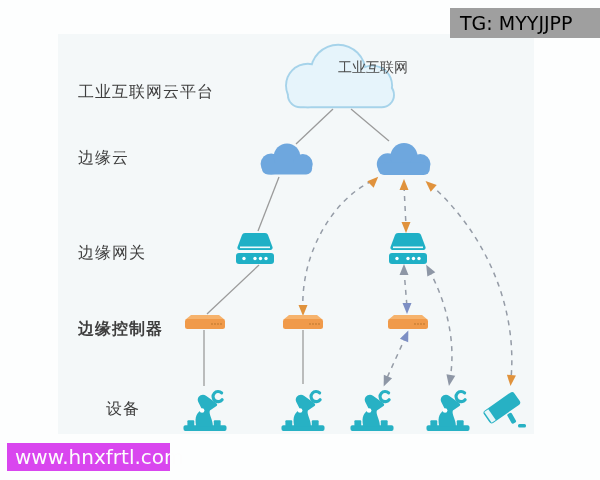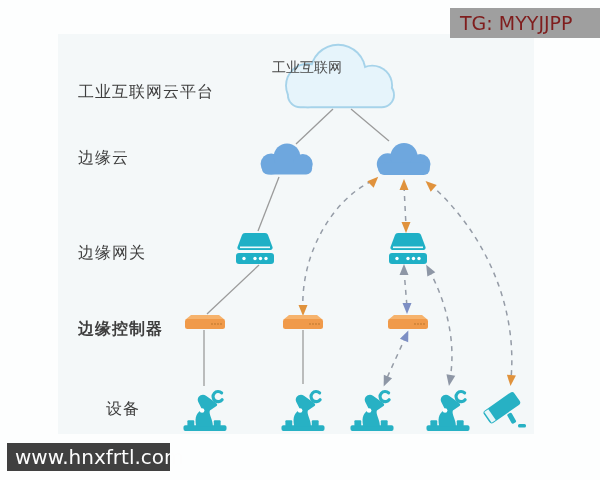--- a/index.html
+++ b/index.html
@@ -1,26 +1,26 @@
 <!DOCTYPE html>
 <html><head>
 <meta charset="utf-8">
 <style>
   html,body{margin:0;padding:0;background:#fff;}
   .canvas{position:relative;width:600px;height:480px;background:#fdfefe;
           font-family:"DejaVu Sans",sans-serif;overflow:hidden;}
   .panel{position:absolute;left:58px;top:34px;width:476px;height:400px;background:#f4f8f9;}
   .row-label{position:absolute;left:78px;color:#3e3e3e;font-size:16px;letter-spacing:1px;white-space:nowrap;}
   .badge{position:absolute;top:8px;right:0;width:150px;height:30px;background:#9f9f9f;
-         color:#7f1d1d;font-size:19px;line-height:30px;padding-left:10px;box-sizing:border-box;}
-  .watermark{position:absolute;left:7px;top:443px;width:163px;height:28px;background:#404040;
+         color:#000000;font-size:19px;line-height:30px;padding-left:10px;box-sizing:border-box;}
+  .watermark{position:absolute;left:7px;top:443px;width:163px;height:28px;background:#d946ef;
          color:#fdfdfd;font-size:20px;line-height:28px;padding-left:8px;box-sizing:border-box;}
   .icon{position:absolute;}
   .connectors{position:absolute;left:0;top:0;}
-  .cloud-text{position:absolute;left:272px;top:57px;width:136px;text-align:left;
+  .cloud-text{position:absolute;left:272px;top:57px;width:136px;text-align:right;
          font-size:14px;color:#474747;line-height:1.5;}
   .solid{stroke:#9b9b9b;stroke-width:1.3;fill:none;}
   .dash{stroke:#959ca7;stroke-width:1.5;fill:none;stroke-dasharray:5 5;}
   .arr-o{fill:#e0923c;}
   .arr-b{fill:#7d8fc4;}
   .arr-g{fill:#8e97a6;}
 </style>
 </head>
 <body>
 

